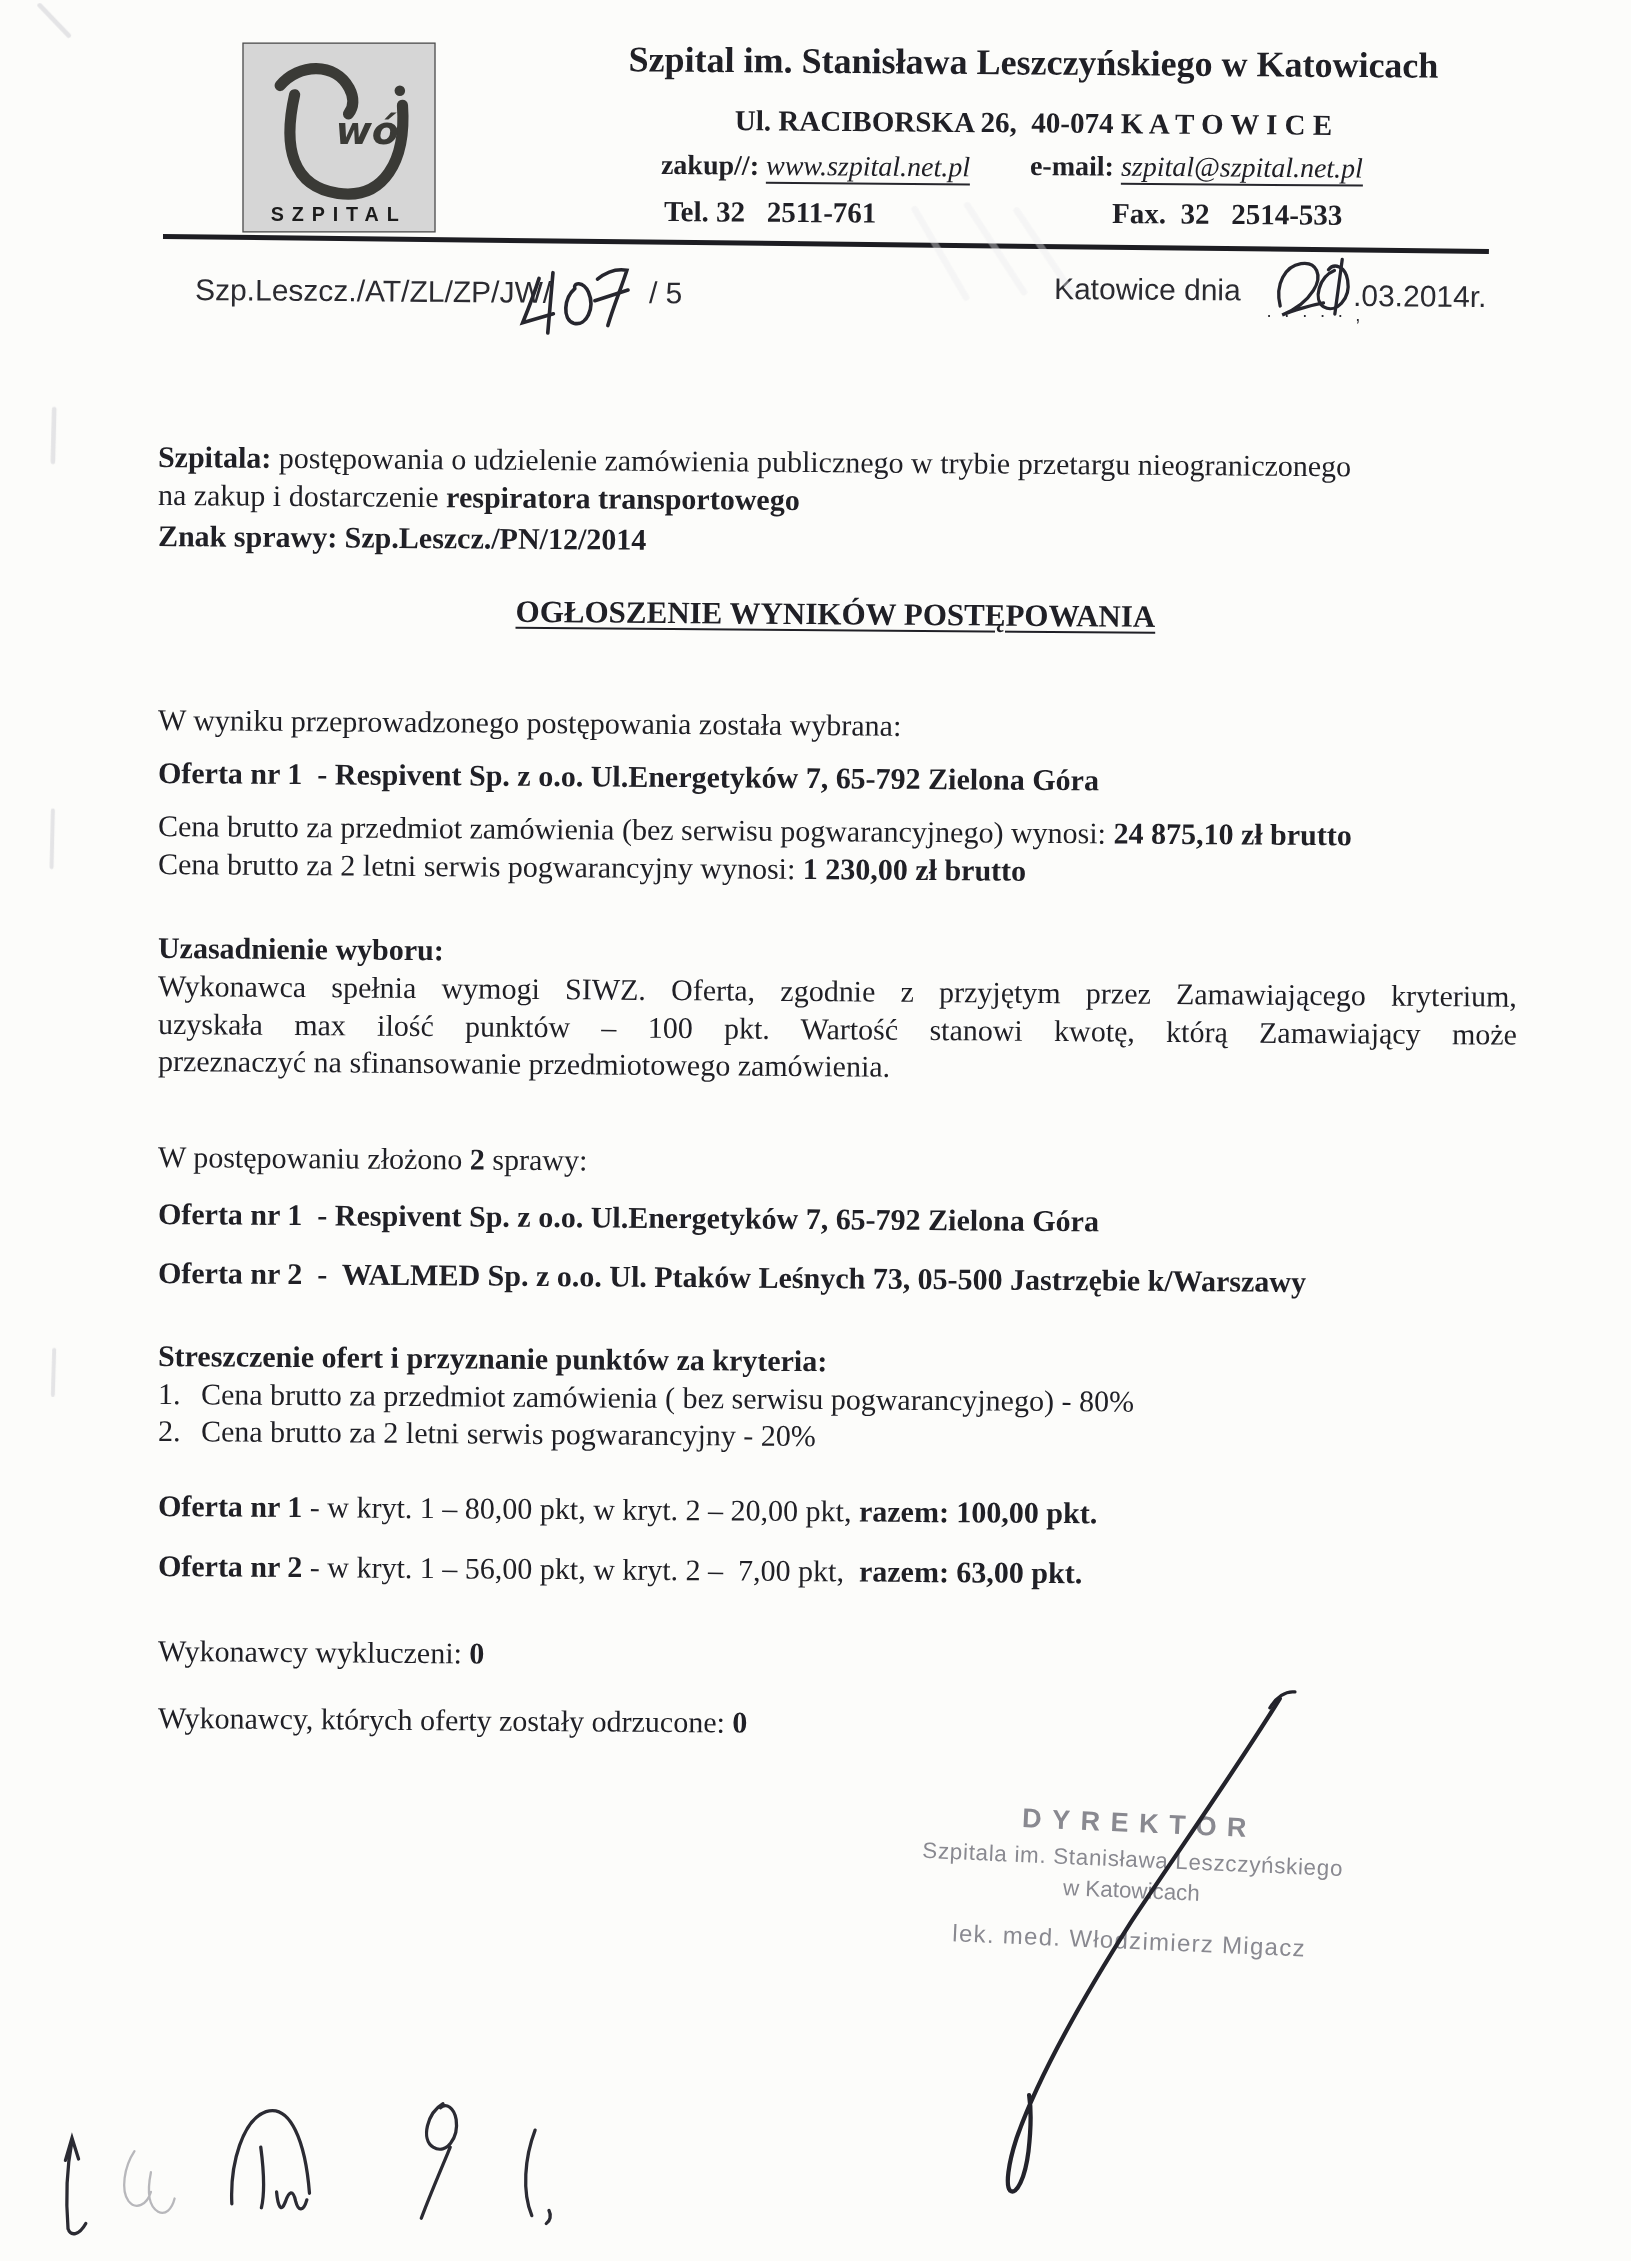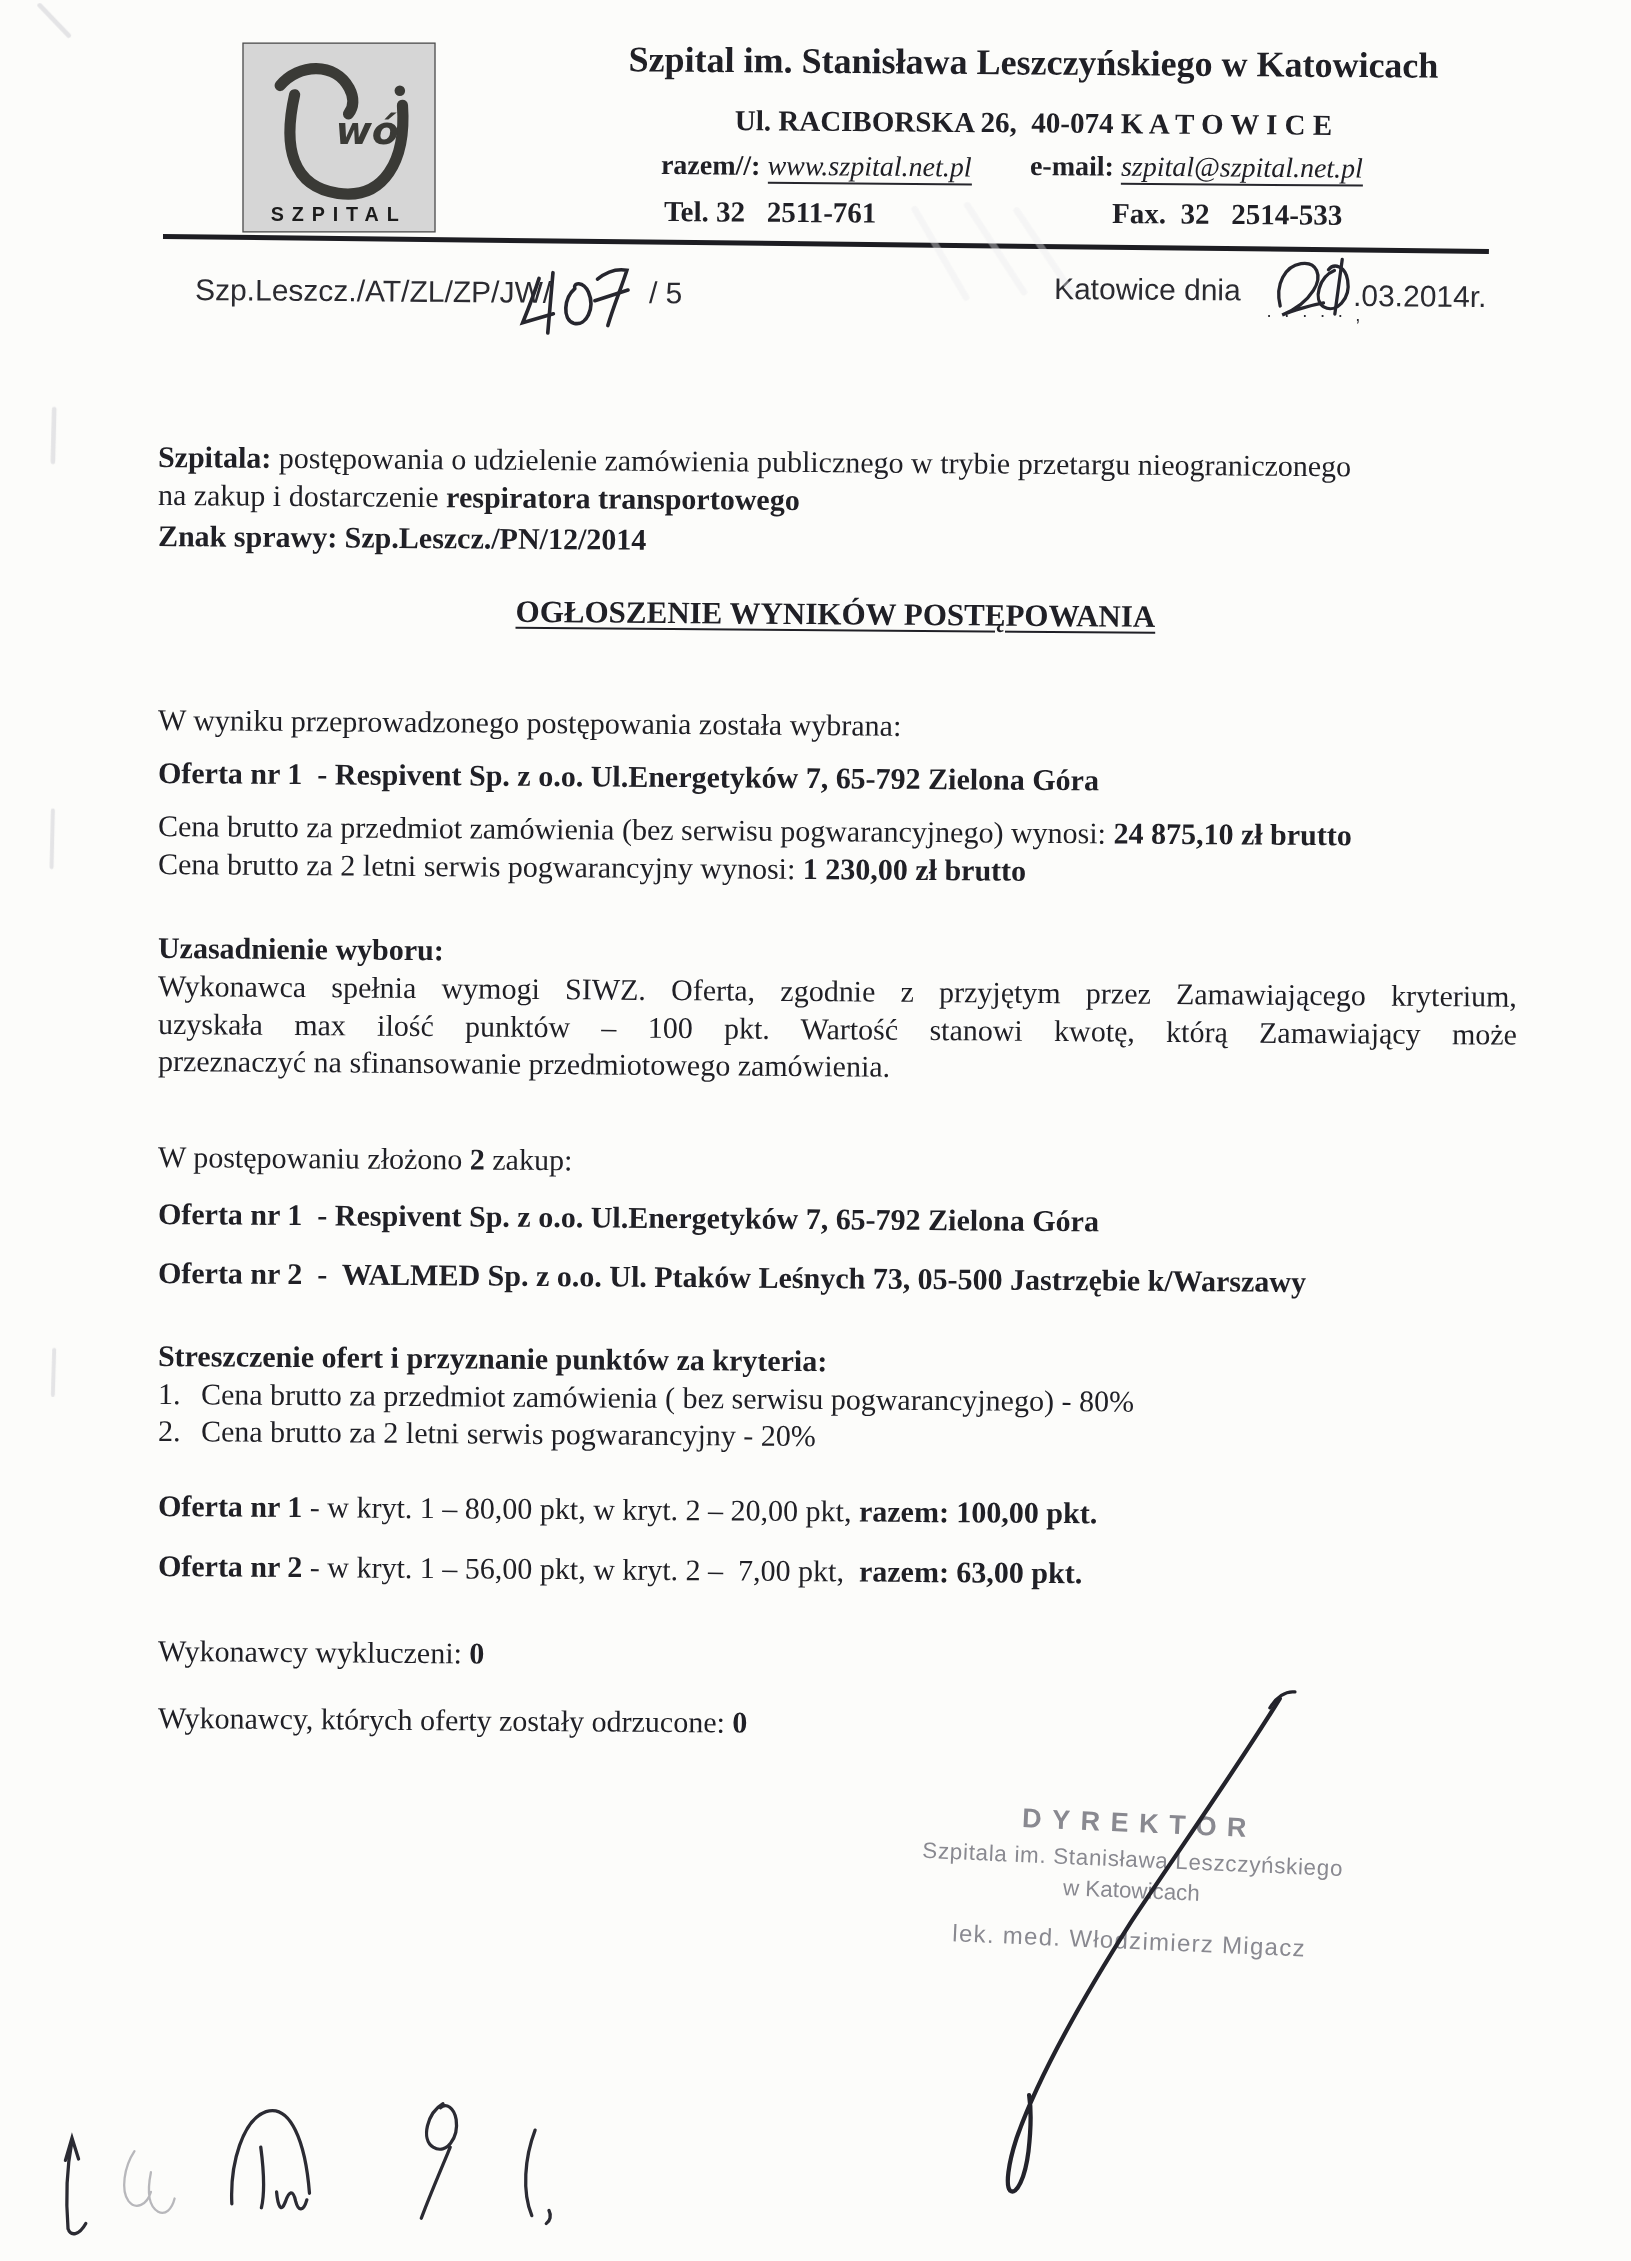--- a/index.html
+++ b/index.html
@@ -56,21 +56,21 @@
       <path d="M58 66 C86 32 142 30 163 70 C171 85 170 99 162 109" stroke-width="17"></path>
       <path d="M80 80 C62 160 76 220 146 230 C216 240 250 180 244 96" stroke-width="17"></path>
     </g>
     <text x="142" y="155" font-family="DejaVu Sans, sans-serif" font-size="60" font-weight="bold" font-style="italic" fill="#3a3a36">wó</text>
     <circle cx="240" cy="74" r="8" fill="#3a3a36"></circle>
     <text x="147" y="272" text-anchor="middle" font-family="Liberation Sans, sans-serif" font-size="30" font-weight="bold" letter-spacing="12" fill="#1c1c1c">SZPITAL</text>
   </svg>
 
   <div class="abs serif hdr-title tilt">Szpital im. Stanisława Leszczyńskiego w Katowicach</div>
   <div class="abs serif hdr-address tilt">Ul. RACIBORSKA 26,  40-074 K A T O W I C E</div>
-  <div class="abs serif hdr-web tilt"><span class="b">razem//:</span> <span class="i u-link">www.szpital.net.pl</span></div>
+  <div class="abs serif hdr-web tilt"><span class="b">zakup//:</span> <span class="i u-link">www.szpital.net.pl</span></div>
   <div class="abs serif hdr-email tilt"><span class="b">e-mail:</span> <span class="i u-link">szpital@szpital.net.pl</span></div>
   <div class="abs serif hdr-tel tilt">Tel. 32   2511-761</div>
   <div class="abs serif hdr-fax tilt">Fax.  32   2514-533</div>
   <div class="rule"></div>
 
   <div class="abs sans ref-left tilt">Szp.Leszcz./AT/ZL/ZP/JW/</div>
   <div class="abs sans ref-suffix tilt">/ 5</div>
   <div class="abs sans ref-city tilt">Katowice dnia</div>
   <div class="abs sans ref-dots">· · · · · ,</div>
   <div class="abs sans ref-datesuffix tilt">.03.2014r.</div>
@@ -84,21 +84,21 @@
   <div class="abs body-line tilt" style="left:158px;top:705px;">W wyniku przeprowadzonego postępowania została wybrana:</div>
   <div class="abs body-line b tilt" style="left:158px;top:758px;">Oferta nr 1  - Respivent Sp. z o.o. Ul.Energetyków 7, 65-792 Zielona Góra</div>
   <div class="abs body-line tilt" style="left:158px;top:811px;"><span>Cena brutto za przedmiot zamówienia (bez serwisu pogwarancyjnego) wynosi:</span> <span class="b">24 875,10 zł brutto</span></div>
   <div class="abs body-line tilt" style="left:158px;top:849px;"><span>Cena brutto za 2 letni serwis pogwarancyjny wynosi:</span> <span class="b">1 230,00 zł brutto</span></div>
 
   <div class="abs body-line b tilt" style="left:158px;top:933px;">Uzasadnienie wyboru:</div>
   <div class="abs body-line just tilt" style="left:158px;top:971px;">Wykonawca spełnia wymogi SIWZ. Oferta, zgodnie z przyjętym przez Zamawiającego kryterium,</div>
   <div class="abs body-line just tilt" style="left:158px;top:1009px;">uzyskała max ilość punktów – 100 pkt. Wartość stanowi kwotę, którą Zamawiający może</div>
   <div class="abs body-line just-last tilt" style="left:158px;top:1046px;">przeznaczyć na sfinansowanie przedmiotowego zamówienia.</div>
 
-  <div class="abs body-line tilt" style="left:158px;top:1142px;"><span>W postępowaniu złożono</span> <span class="b">2</span> <span>zakup:</span></div>
+  <div class="abs body-line tilt" style="left:158px;top:1142px;"><span>W postępowaniu złożono</span> <span class="b">2</span> <span>sprawy:</span></div>
   <div class="abs body-line b tilt" style="left:158px;top:1199px;">Oferta nr 1  - Respivent Sp. z o.o. Ul.Energetyków 7, 65-792 Zielona Góra</div>
   <div class="abs body-line b tilt" style="left:158px;top:1258px;">Oferta nr 2  -  WALMED Sp. z o.o. Ul. Ptaków Leśnych 73, 05-500 Jastrzębie k/Warszawy</div>
 
   <div class="abs body-line b tilt" style="left:158px;top:1341px;">Streszczenie ofert i przyznanie punktów za kryteria:</div>
   <div class="abs body-line tilt" style="left:158px;top:1379px;"><span class="crit-num">1.</span><span>Cena brutto za przedmiot zamówienia ( bez serwisu pogwarancyjnego) - 80%</span></div>
   <div class="abs body-line tilt" style="left:158px;top:1416px;"><span class="crit-num">2.</span><span>Cena brutto za 2 letni serwis pogwarancyjny - 20%</span></div>
 
   <div class="abs body-line tilt" style="left:158px;top:1491px;"><span class="b">Oferta nr 1</span> <span>- w kryt. 1 – 80,00 pkt, w kryt. 2 – 20,00 pkt,</span> <span class="b">razem: 100,00 pkt.</span></div>
   <div class="abs body-line tilt" style="left:158px;top:1551px;"><span class="b">Oferta nr 2</span> <span>- w kryt. 1 – 56,00 pkt, w kryt. 2 –  7,00 pkt, </span> <span class="b">razem: 63,00 pkt.</span></div>
 

